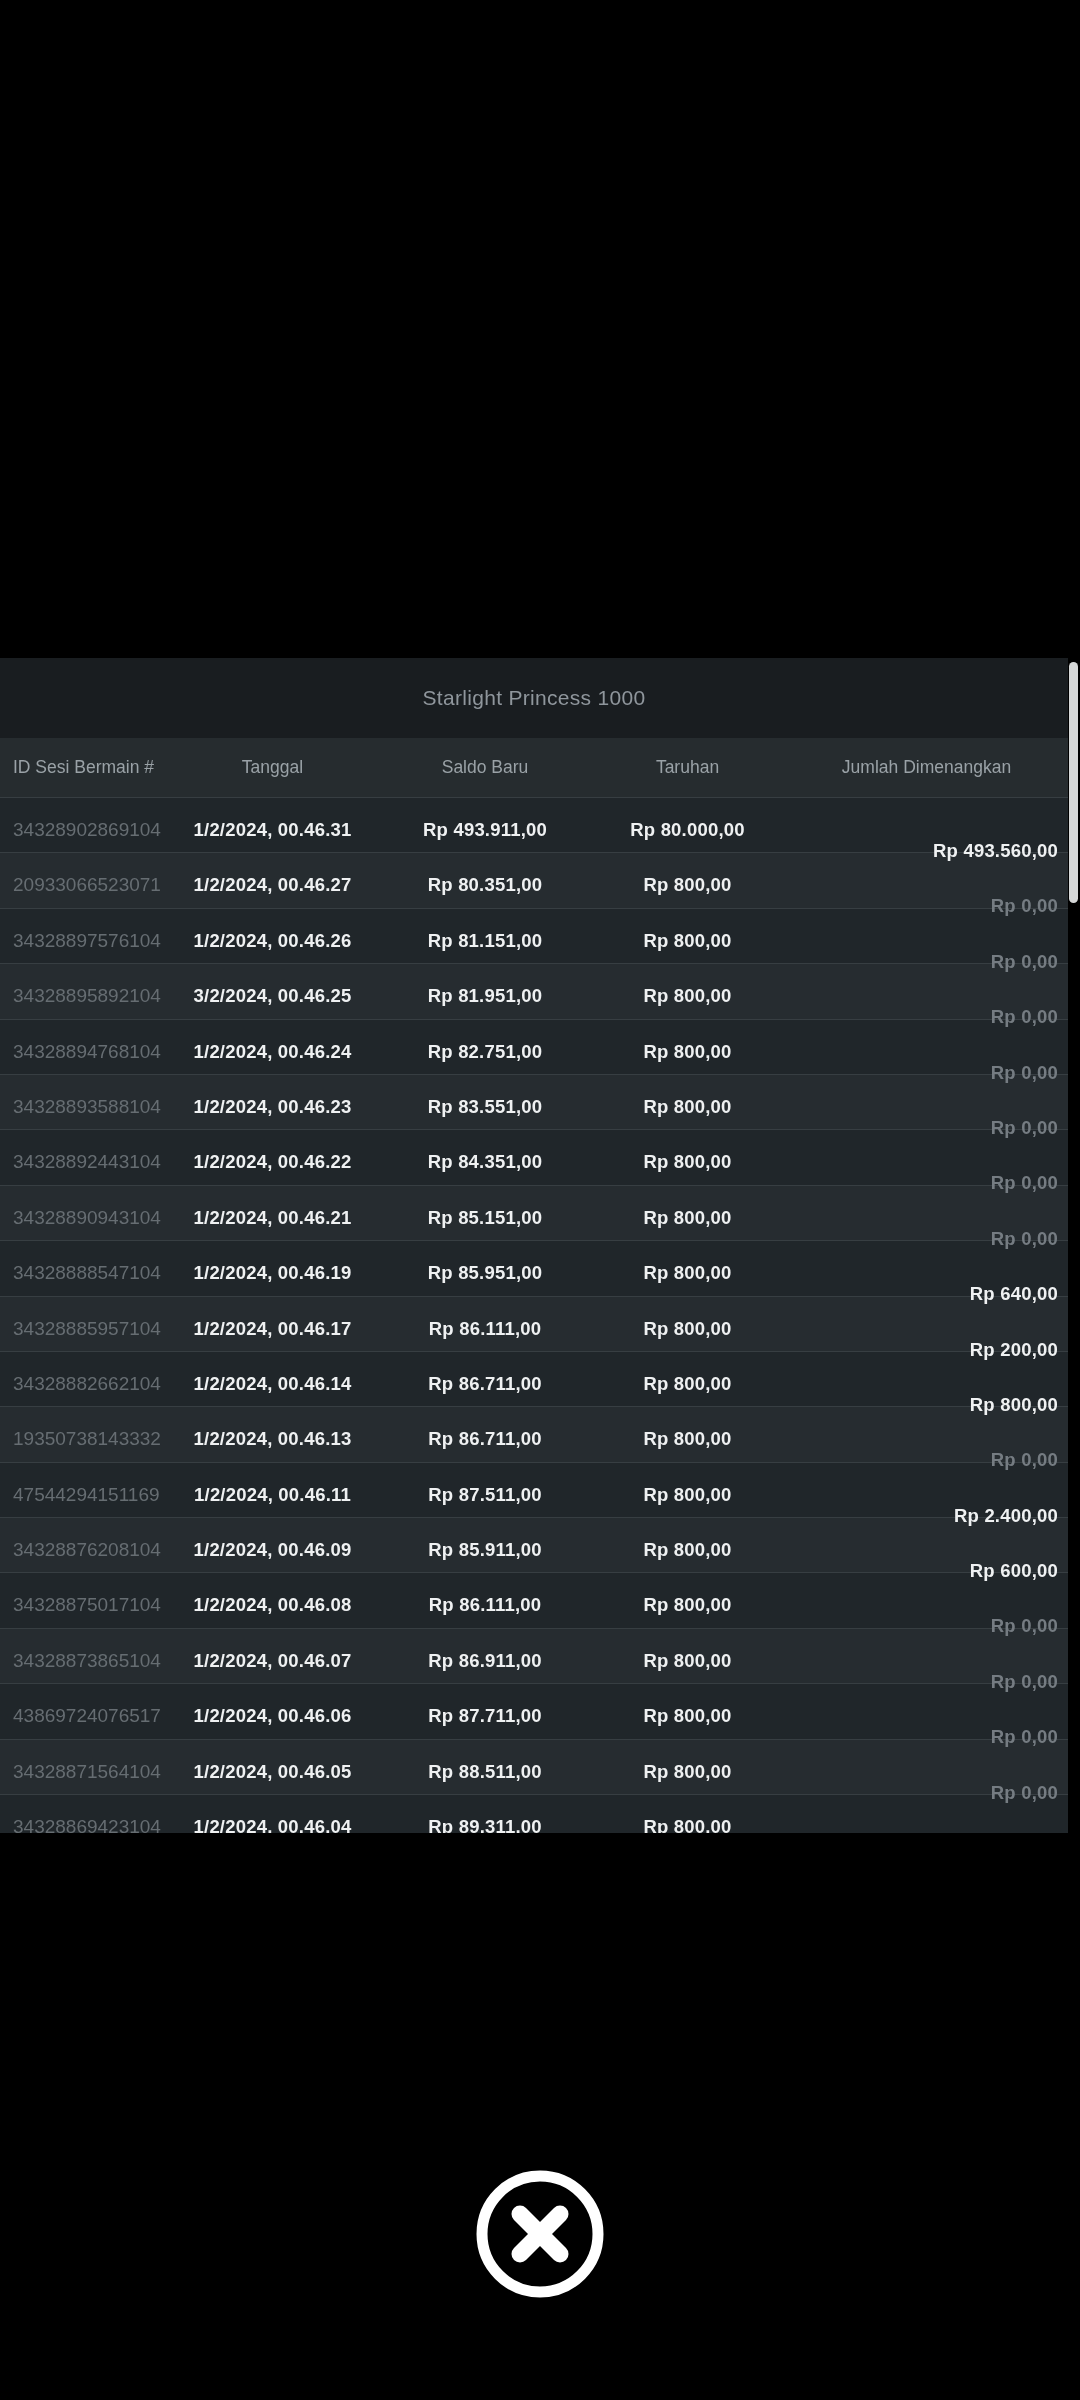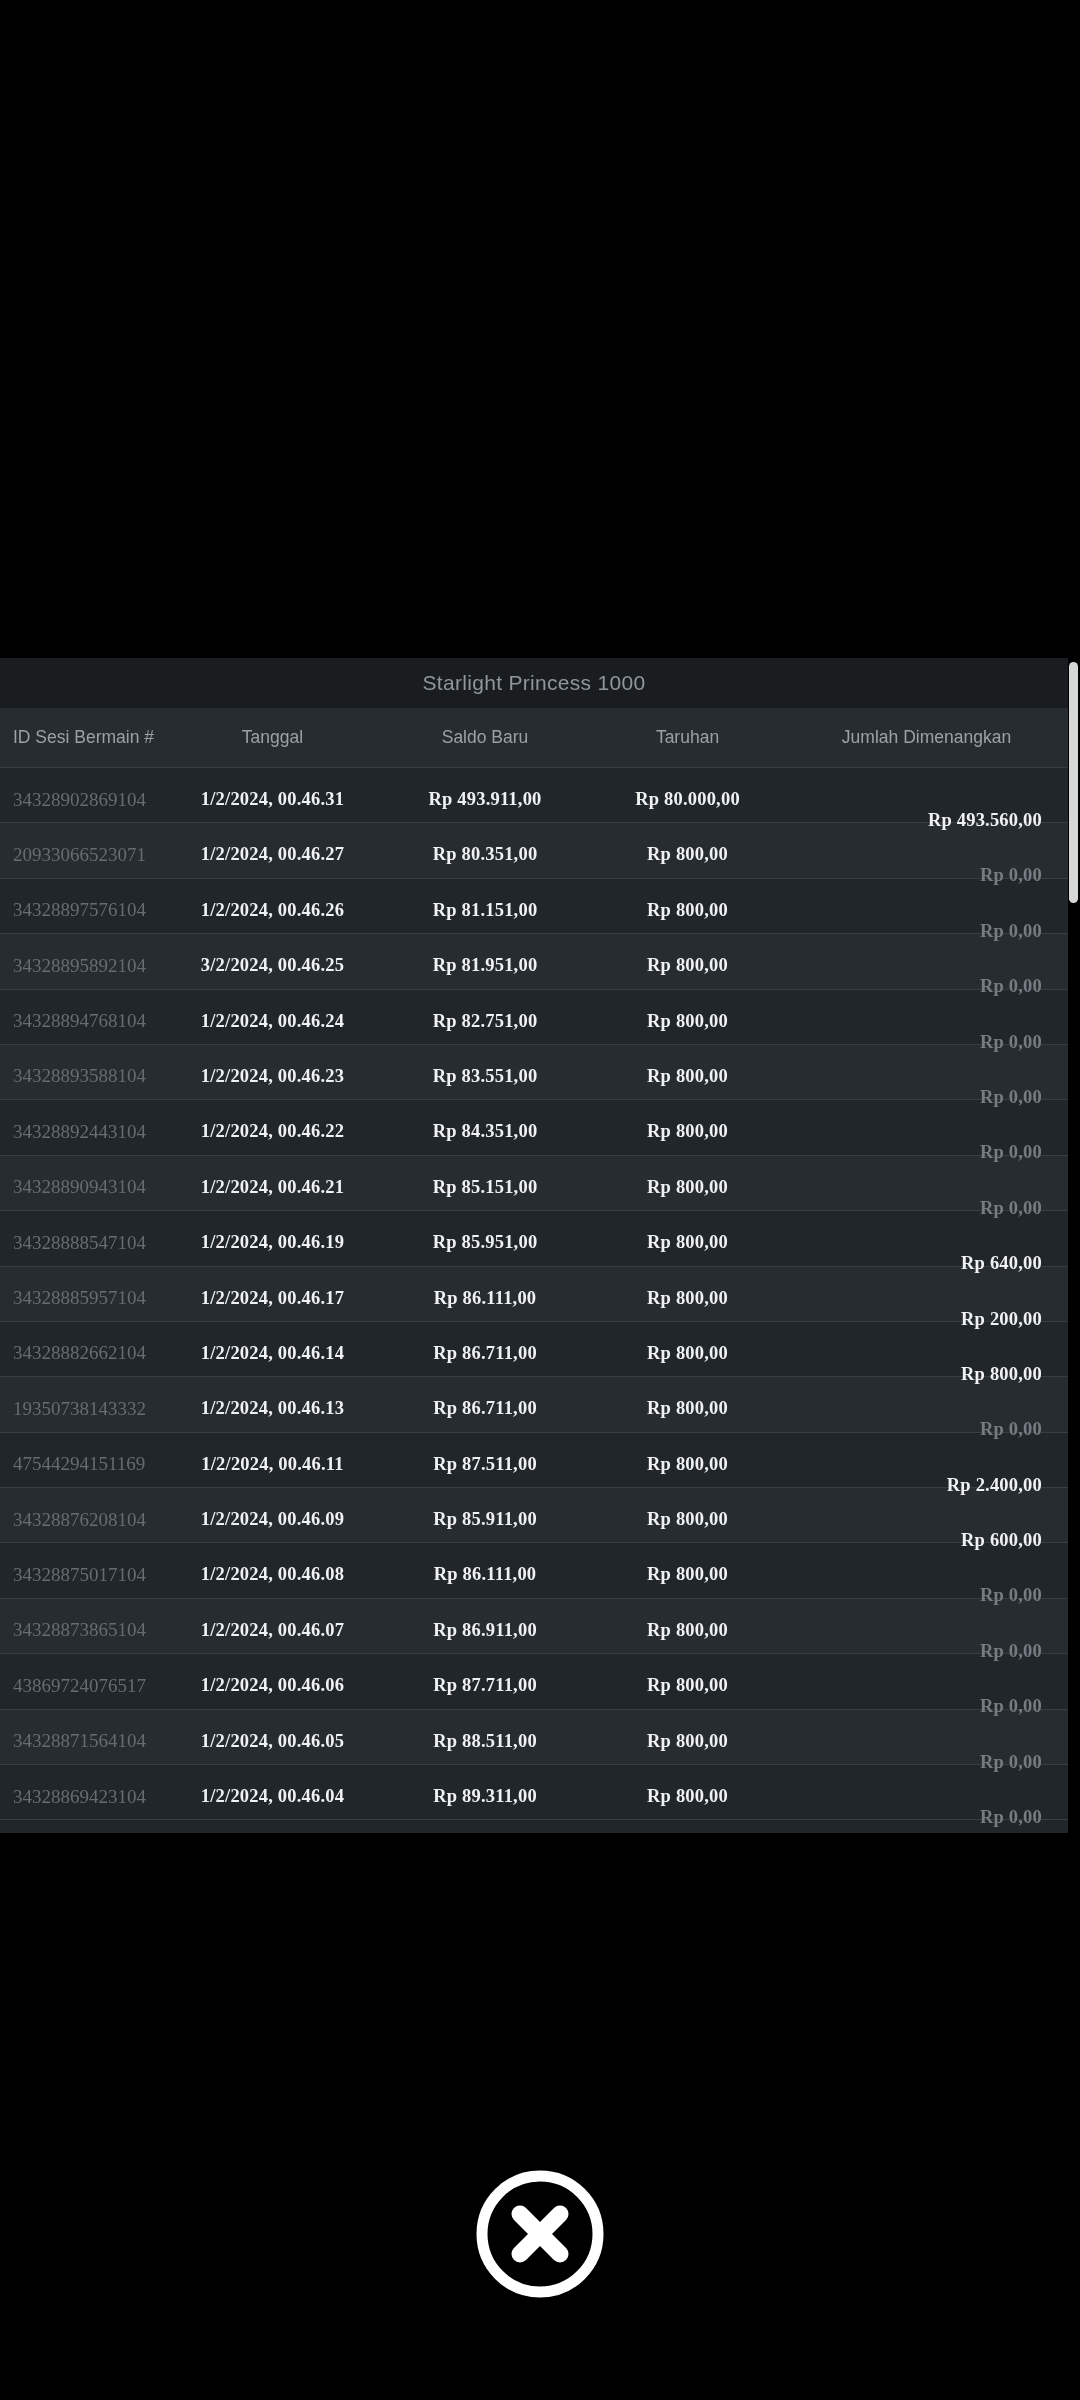--- a/index.html
+++ b/index.html
@@ -24,43 +24,43 @@
     position: relative; overflow: hidden;
     font-family: "Liberation Sans", sans-serif;
   }
   .modal {
     position: absolute; left: 0; top: 658px;
     width: 1068px; height: 1175px;
     background: var(--row-odd-bg);
     overflow: hidden;
   }
   .modal-titlebar {
-    height: 50px; background: var(--modal-title-bg);
+    height: 80px; background: var(--modal-title-bg);
     display: flex; align-items: center; justify-content: center;
   }
   .modal-title {
     color: var(--title-text); font-size: 21px; letter-spacing: 0.3px;
   }
   .grid-row {
     display: grid;
     grid-template-columns: 165px 215px 210px 195px 1fr;
     align-items: center;
     width: 100%;
   }
   .table-header {
     height: 60px; background: var(--header-bg);
     border-bottom: 1px solid var(--separator);
     color: var(--header-text); font-size: 17.5px;
   }
   .table-header .cell { font-weight: normal; }
   .cell { display: flex; align-items: center; justify-content: center; text-align: center; }
   .cell.col-id { justify-content: flex-start; text-align: left; padding-left: 13px; }
-  .body-row .cell.col-win { justify-content: flex-end; text-align: right; padding-right: 26px; margin-top: 42px; }
+  .body-row .cell.col-win { justify-content: flex-end; text-align: right; padding-right: 10px; margin-top: 42px; }
   .table-header .cell.col-win { justify-content: center; }
-  .table-body { width: 100%; font-family: Liberation Serif, serif; }
+  .table-body { width: 100%; }
   .body-row {
     height: 55.4px;
     border-bottom: 1px solid var(--separator);
     font-size: 18.5px;
   }
   .body-row:nth-child(odd) { background: var(--row-odd-bg); }
   .body-row:nth-child(even) { background: var(--row-even-bg); }
   .body-row .col-id { color: var(--id-text); font-size: 19px; font-weight: normal; }
   .body-row .col-date, .body-row .col-balance, .body-row .col-bet, .body-row .col-win {
     color: var(--value-text); font-weight: bold; letter-spacing: 0.2px;

